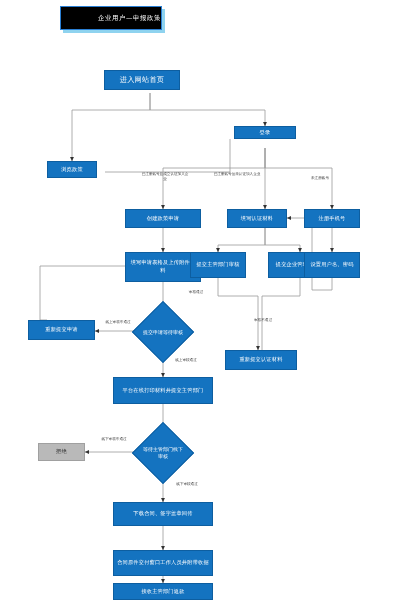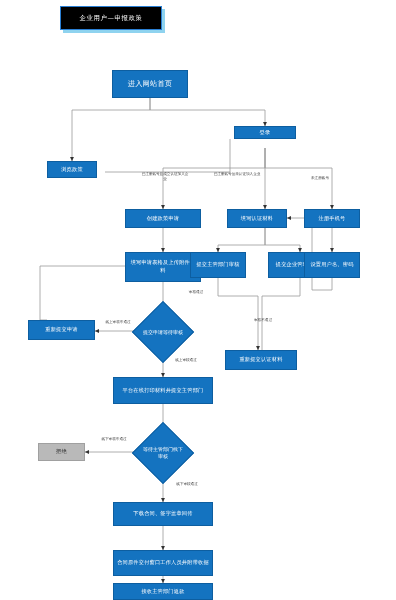--- a/index.html
+++ b/index.html
@@ -48,21 +48,21 @@
   .diamond .dlabel{
     position:relative;z-index:2;color:#fff;font-size:5px;line-height:1.4;text-align:center;
   }
 
   
   .banner{
     position:absolute;
     background:#000000;
     border:1px solid #2a7fd4;
     box-shadow:3px 3px 0 0 #8fd3ef;
-    display:flex;align-items:center;justify-content:center;
+    display:flex;align-items:center;justify-content:flex-end;
     color:#ffffff;font-size:6.4px;letter-spacing:.6px;
     z-index:5;
   }
 
   .edgelabel{
     position:absolute;
     color:#3a3a3a;
     font-size:3.6px;
     line-height:1.35;
     text-align:center;
@@ -122,21 +122,21 @@
       <path d="M163,526 L163,550"></path>
 
       <path d="M163,576 L163,583"></path>
     </g>
   </svg>
 
   <div class="banner" style="left:60px;top:6px;width:100px;height:22px;">
     <span>企业用户—申报政策</span>
   </div>
 
-  <div class="node big" style="left:112px;top:70px;width:76px;height:28px;">
+  <div class="node big" style="left:104px;top:70px;width:76px;height:20px;">
     <span>进入网站首页</span>
   </div>
 
   <div class="node" style="left:47px;top:161px;width:50px;height:17px;">
     <span>浏览政策</span>
   </div>
 
   <div class="node" style="left:234px;top:126px;width:62px;height:13px;">
     <span>登录</span>
   </div>

